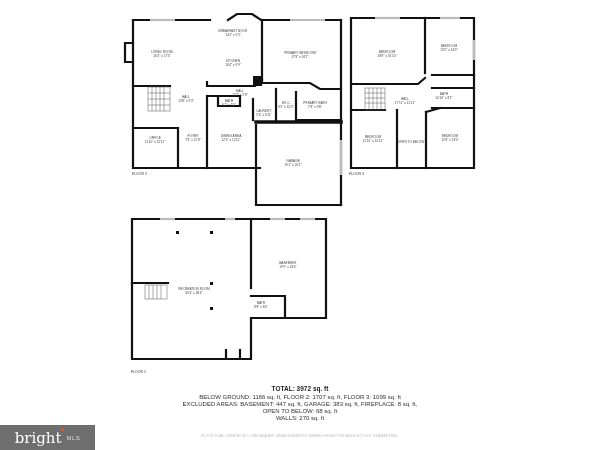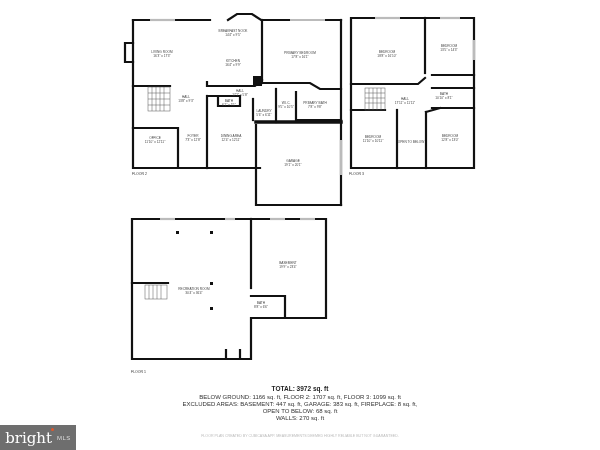--- a/index.html
+++ b/index.html
@@ -4,21 +4,21 @@
 <style>
   html, body { margin:0; padding:0; }
   body { width:600px; height:450px; background:#ffffff; position:relative; overflow:hidden; font-family:"Liberation Sans", sans-serif; }
   .plan { position:absolute; left:0; top:0; width:600px; height:450px; }
   .lbl { position:absolute; font-size:3.2px; color:#444; text-align:center; line-height:4px; white-space:nowrap; transform:translateX(-50%); }
   .floor-lbl { position:absolute; font-size:3.5px; color:#333; }
   .summary { position:absolute; left:0; width:600px; text-align:center; color:#333; }
   .total { top:385px; font-size:6.5px; font-weight:bold; color:#222; }
   .line { font-size:6px; line-height:7.5px; }
   .disclaimer { top:434px; font-size:3.6px; color:#bbb; }
-  .logo { position:absolute; left:0; top:425px; width:76px; height:25px; background:#6e6e6e; display:flex; align-items:center; justify-content:center; }
+  .logo { position:absolute; left:0; top:425px; width:95px; height:25px; background:#6e6e6e; display:flex; align-items:center; justify-content:center; }
   .logo .b { font-family:"DejaVu Serif", serif; color:#fff; font-size:15px; }
   .logo .dot { display:inline-block; width:3px; height:3px; background:#e2572b; border-radius:50%; position:relative; top:-8px; left:-1px; }
   .logo .mls { color:#ddd; font-size:6px; margin-left:2px; letter-spacing:0.5px; }
 </style>
 </head>
 <body>
 
 <svg class="plan" viewBox="0 0 600 450" width="600" height="450">
   <g fill="none" stroke="#111" stroke-width="2.2" stroke-linecap="square">
 

